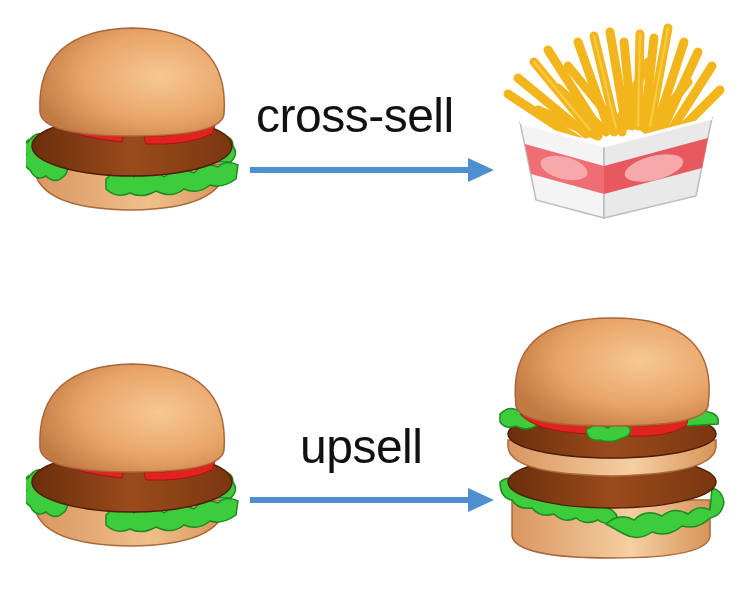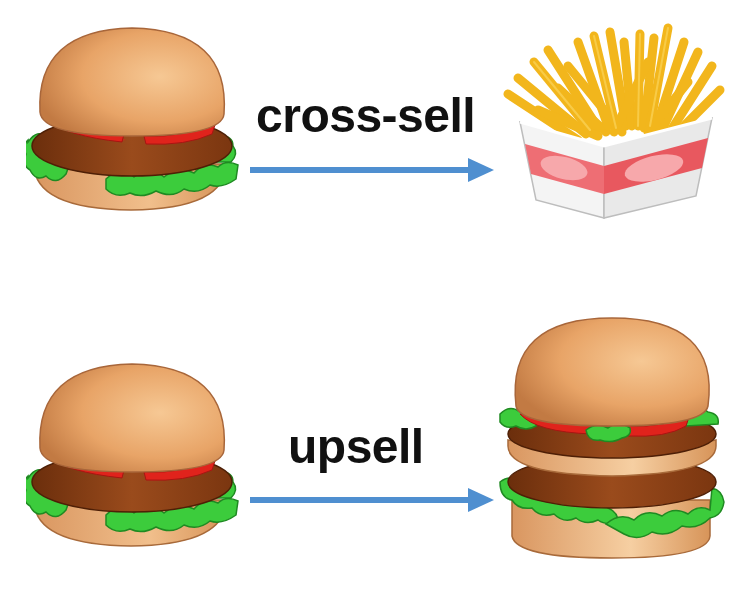--- a/index.html
+++ b/index.html
@@ -1,20 +1,20 @@
 <!DOCTYPE html>
 <html><head>
 <meta charset="utf-8">
 <style>
   html, body { margin: 0; padding: 0; background: #ffffff; }
   body { width: 750px; height: 589px; position: relative; overflow: hidden;
          font-family: "Liberation Sans", sans-serif; }
   .abs { position: absolute; }
   .label { position: absolute; color: #111111; font-size: 48px; letter-spacing: -0.5px;
-           font-family: "Liberation Sans", sans-serif; line-height: 1; white-space: nowrap; font-weight: bold; }
+           font-family: "Liberation Sans", sans-serif; line-height: 1; white-space: nowrap; }
   svg { display: block; }
 </style>
 </head>
 <body>
 
 <div class="abs" style="left:26px;top:24px;width:216px;height:190px;">
   <svg width="216" height="190" viewBox="0 0 216 190">
     <defs>
       <radialGradient id="bunG1" cx="0.65" cy="0.45" r="0.7">
         <stop offset="0" stop-color="#f6c894"></stop>
@@ -125,21 +125,21 @@
     <path d="M2,118 q10,-14 18,-4 q8,-12 16,2 q10,-8 14,6 L40,150 q-10,12 -20,2 q-10,6 -16,-6 q-8,-4 -4,-16 q-4,-8 2,-14 Z" fill="#3ccc3c" stroke="#1f8a22" stroke-width="1.5"></path>
     <path d="M80,155 q14,-14 28,-2 q16,-12 30,0 q14,-12 30,-4 q10,-12 24,-6 q8,-8 20,-2 l-2,14 q-14,10 -26,6 q-12,10 -26,4 q-12,10 -28,2 q-14,8 -26,2 q-14,6 -24,-4 Z" fill="#3ccc3c" stroke="#1f8a22" stroke-width="1.5"></path>
     <path d="M175,108 q12,-4 20,4 q12,0 12,10 q6,8 -2,16 L176,138 Z" fill="#3ccc3c" stroke="#1f8a22" stroke-width="1.5"></path>
     <ellipse cx="106" cy="122" rx="100" ry="30" fill="url(#pattyG2)" stroke="#4e1f06" stroke-width="1.5"></ellipse>
     <path d="M22,96 Q40,112 96,118 L98,110 Q60,106 22,96 Z" fill="#e0231c" stroke="#a81512" stroke-width="1"></path>
     <path d="M118,112 Q160,114 190,98 L186,110 Q160,122 120,120 Z" fill="#e0231c" stroke="#a81512" stroke-width="1"></path>
     <path d="M14,88 Q10,6 106,4 Q204,6 198,90 Q196,112 106,112 Q16,112 14,88 Z" fill="url(#bunG2)" stroke="#a8663a" stroke-width="1.5"></path>
   </svg>
 </div>
 
-<div class="label" style="left:288px;top:423px;">upsell</div>
+<div class="label" style="left:300px;top:423px;">upsell</div>
 
 <div class="abs" style="left:248px;top:486px;width:248px;height:28px;">
   <svg width="248" height="28" viewBox="0 0 248 28">
     <rect x="2" y="11" width="222" height="6" fill="#4f8fd0"></rect>
     <polygon points="220,2 246,14 220,26" fill="#4f8fd0"></polygon>
   </svg>
 </div>
 
 <div class="abs" style="left:496px;top:314px;width:234px;height:246px;">
   <svg width="234" height="246" viewBox="0 0 234 246">

